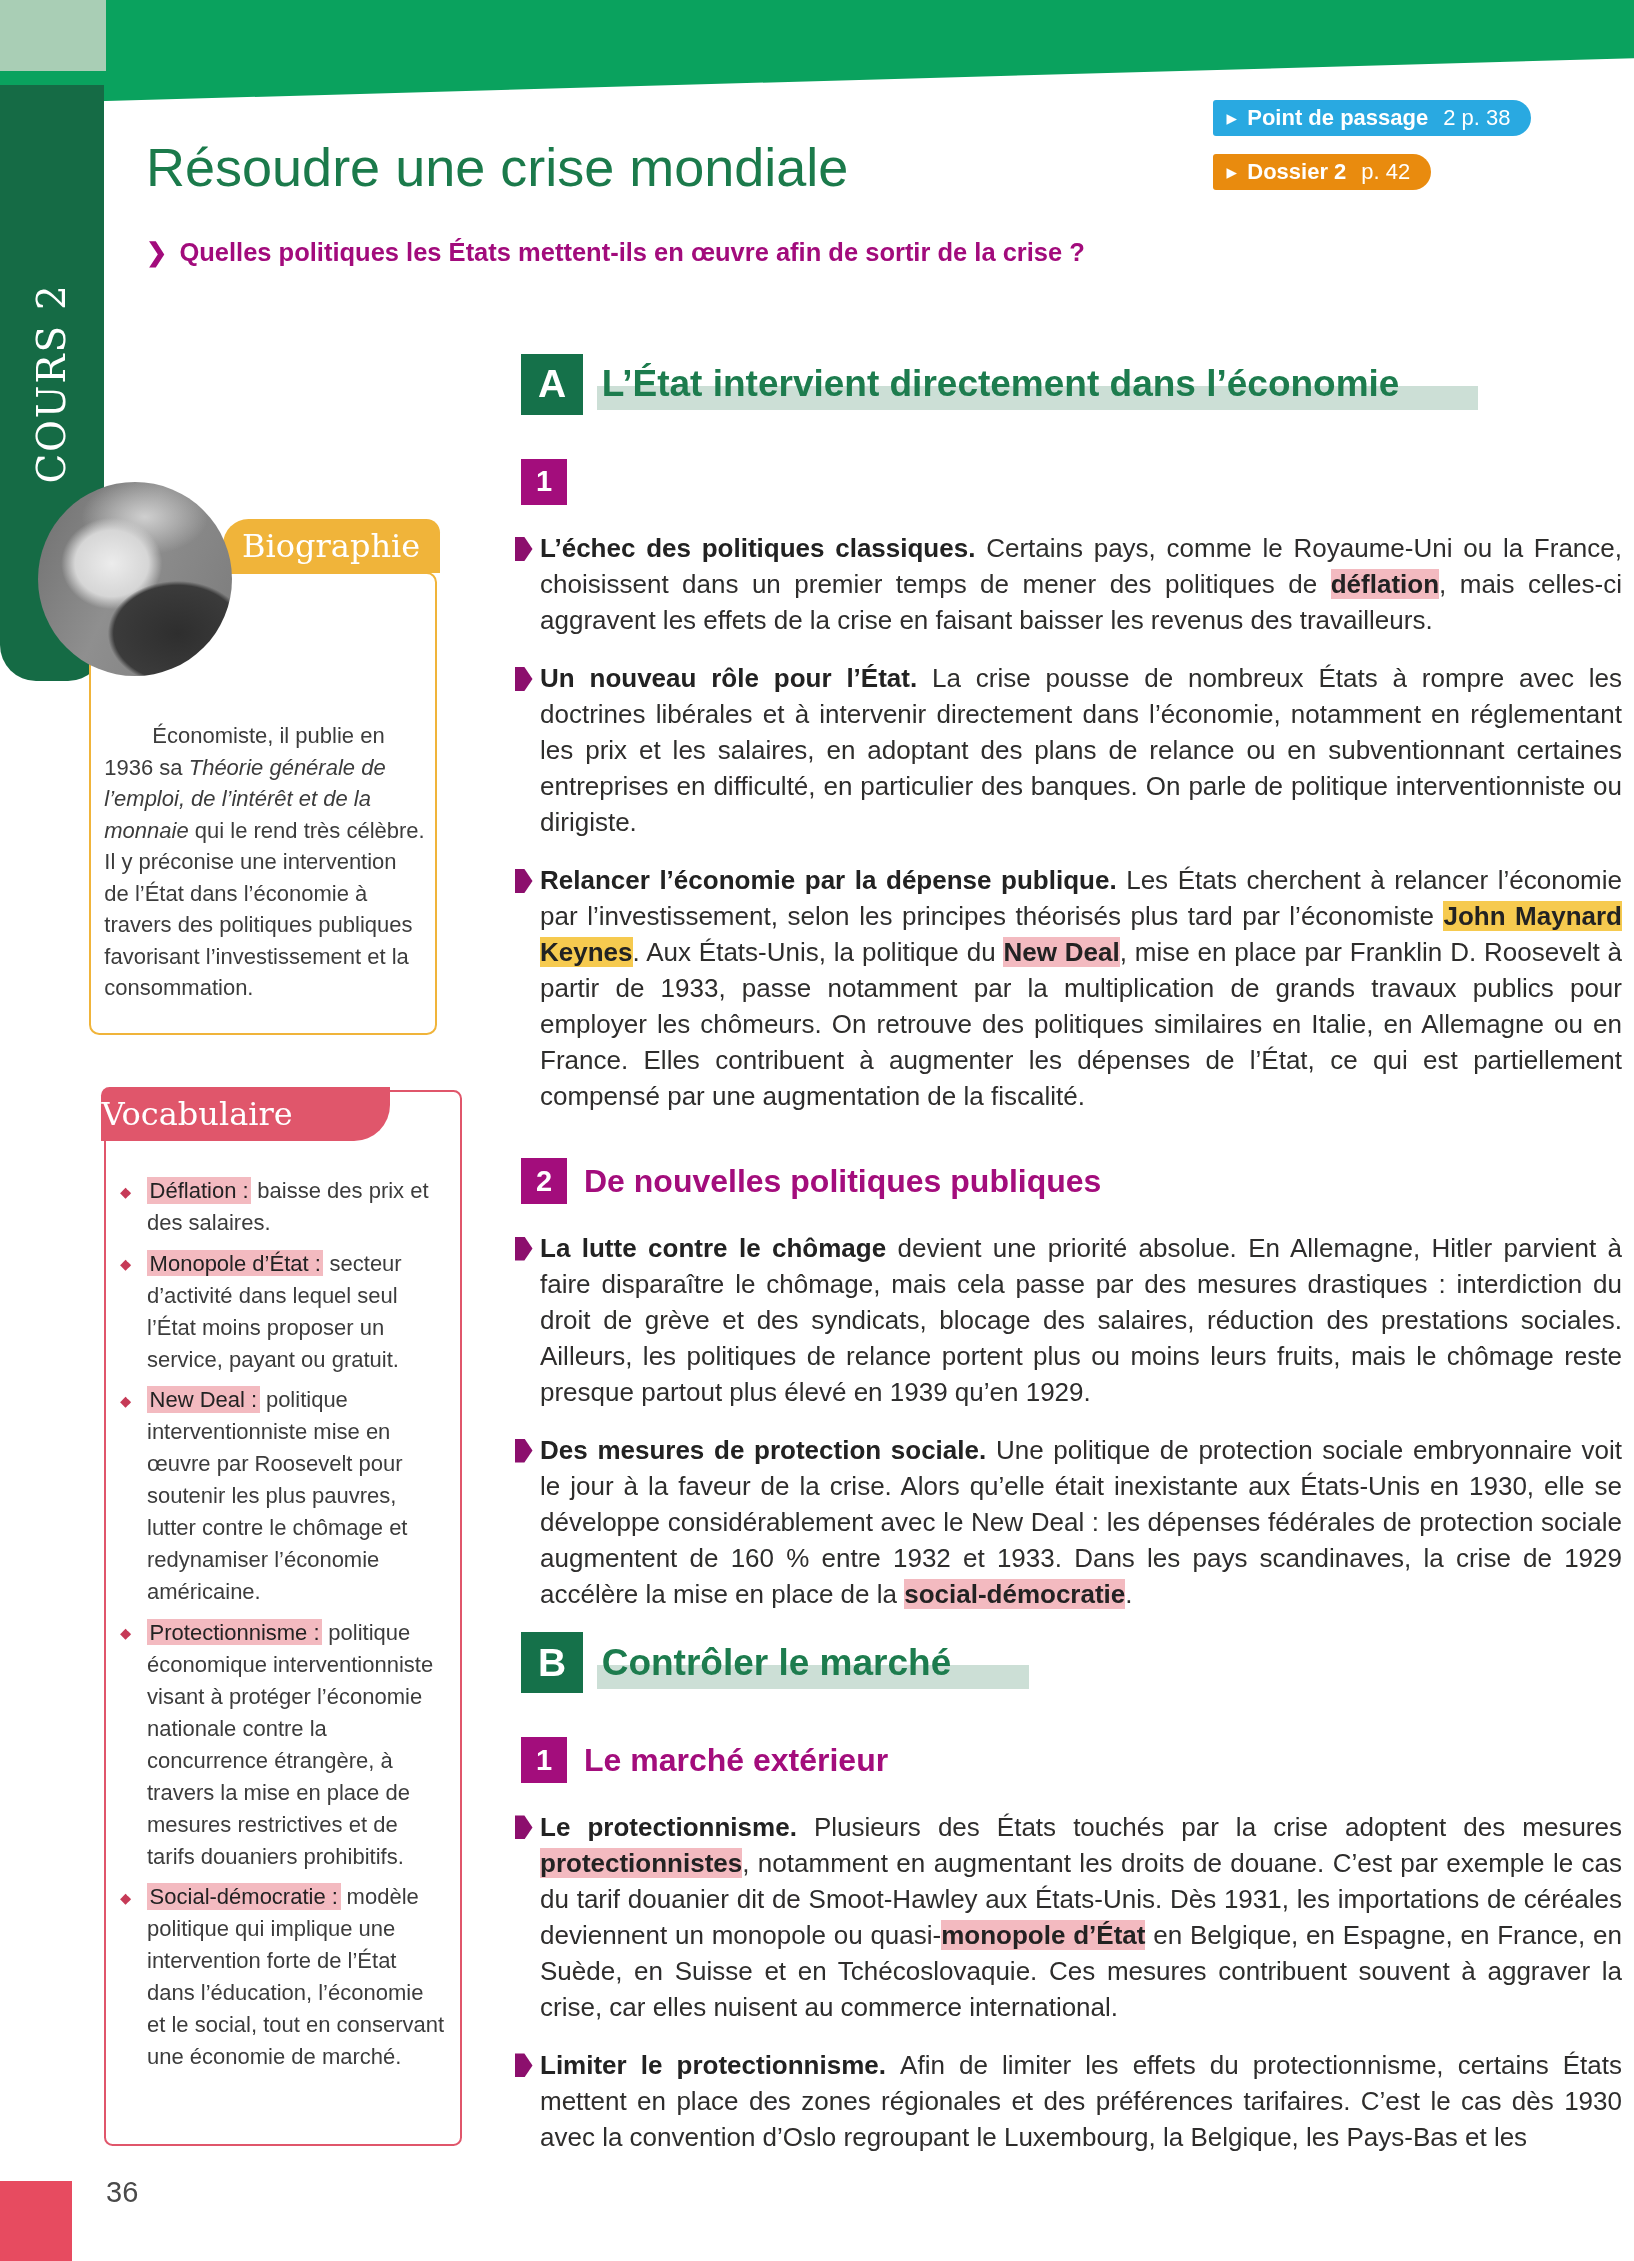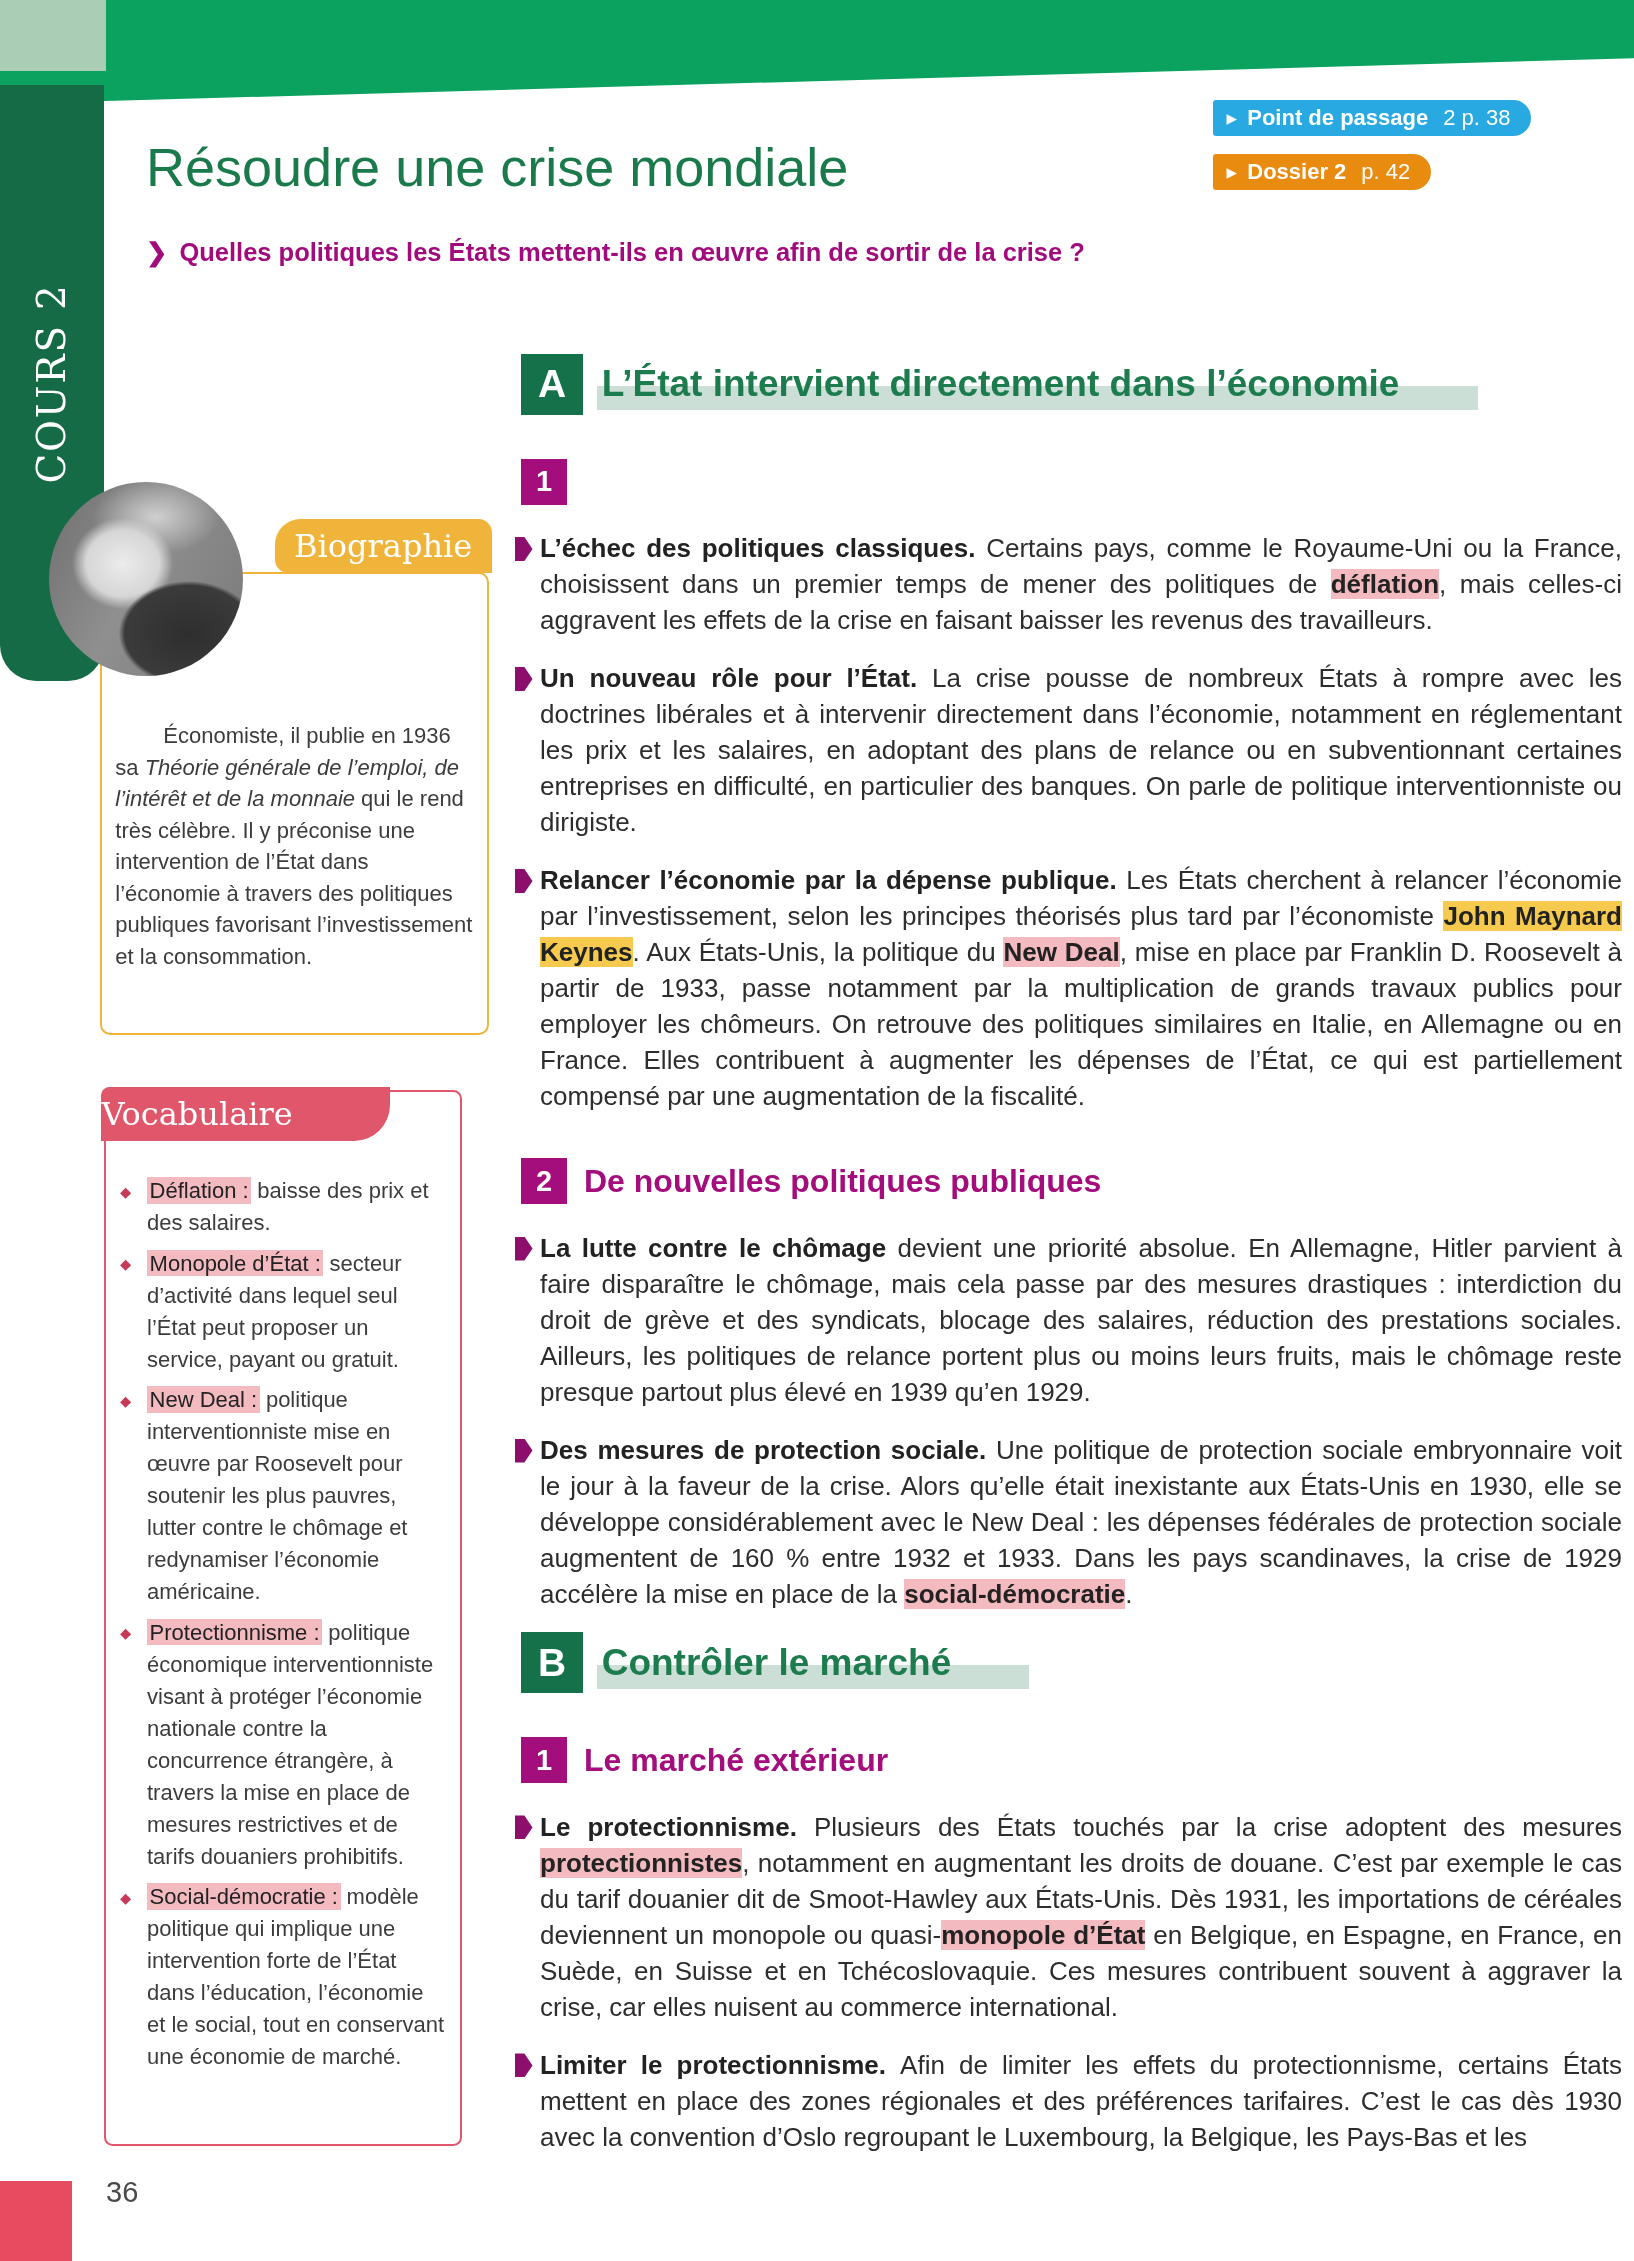--- a/index.html
+++ b/index.html
@@ -24,21 +24,21 @@
 
   
   .badges { position:absolute; left:1213px; top:100px; }
   .badge { display:flex; align-items:center; width:max-content; height:36px;
            border-radius:3.4px 20.4px 20.4px 3.4px; color:#fff; font-size:22px;
            padding:0 20.4px 0 13.6px; margin-bottom:18px; }
   .badge .tri { font-size:13.6px; margin-right:10.2px; }
   .badge b { margin-right:15px; }
 
   
-  .bio { position:absolute; left:100px; top:490px; width:348px; height:545px;padding-left:41px; }
+  .bio { position:absolute; left:89px; top:490px; width:348px; height:545px; }
   .bio-tab { position:absolute; top:29px; right:-2.6px; width:217px; height:54px;
              background:#f0b43a; color:#fff; font-family:"DejaVu Serif", serif;
              font-size:32px; display:flex; align-items:center; justify-content:center;
              border-radius:25.5px 13.6px 0 13.6px; }
   .bio-border { position:absolute; left:0; right:0; top:82px; bottom:0;
                 border:2.6px solid #f0b43a; border-radius:10.2px; background:#fff; }
   .bio-photo { position:absolute; left:-51px; top:-8.5px; width:194px; height:194px;
                border-radius:50%; z-index:3;
                background:
                  radial-gradient(ellipse 60% 45% at 72% 78%, #2e2e2e 0%, #3b3b3b 55%, rgba(60,60,60,0) 60%),
@@ -129,21 +129,21 @@
     <div class="bio-border"></div>
     <div class="bio-photo"></div>
     <div class="bio-text" id="bio-text"><span>Économiste, il publie en 1936 sa </span><i>Théorie générale de l’emploi, de l’intérêt et de la monnaie</i><span> qui le rend très célèbre. Il y préconise une intervention de l’État dans l’économie à travers des politiques publiques favorisant l’investissement et la consommation.</span></div>
   </div>
 
   <div class="voc">
     <div class="voc-border"></div>
     <div class="voc-tab">Vocabulaire</div>
     <div class="voc-list" id="voc-list">
         <div class="voc-entry"><span class="diamond">◆</span><span class="term-hl">Déflation :</span><span> baisse des prix et des salaires.</span></div>
-        <div class="voc-entry"><span class="diamond">◆</span><span class="term-hl">Monopole d’État :</span><span> secteur d’activité dans lequel seul l’État peut proposer un service, payant ou gratuit.</span></div>
+        <div class="voc-entry"><span class="diamond">◆</span><span class="term-hl">Monopole d’État :</span><span> secteur d’activité dans lequel seul l’État moins proposer un service, payant ou gratuit.</span></div>
         <div class="voc-entry"><span class="diamond">◆</span><span class="term-hl">New Deal :</span><span> politique interventionniste mise en œuvre par Roosevelt pour soutenir les plus pauvres, lutter contre le chômage et redynamiser l’économie américaine.</span></div>
         <div class="voc-entry"><span class="diamond">◆</span><span class="term-hl">Protectionnisme :</span><span> politique économique interventionniste visant à protéger l’économie nationale contre la concurrence étrangère, à travers la mise en place de mesures restrictives et de tarifs douaniers prohibitifs.</span></div>
         <div class="voc-entry"><span class="diamond">◆</span><span class="term-hl">Social-démocratie :</span><span> modèle politique qui implique une intervention forte de l’État dans l’éducation, l’économie et le social, tout en conservant une économie de marché.</span></div>
       </div>
   </div>
 
   <div id="sections-root">
       <div class="section">
         <div class="sec-head">
           <div class="sec-badge">A</div>

